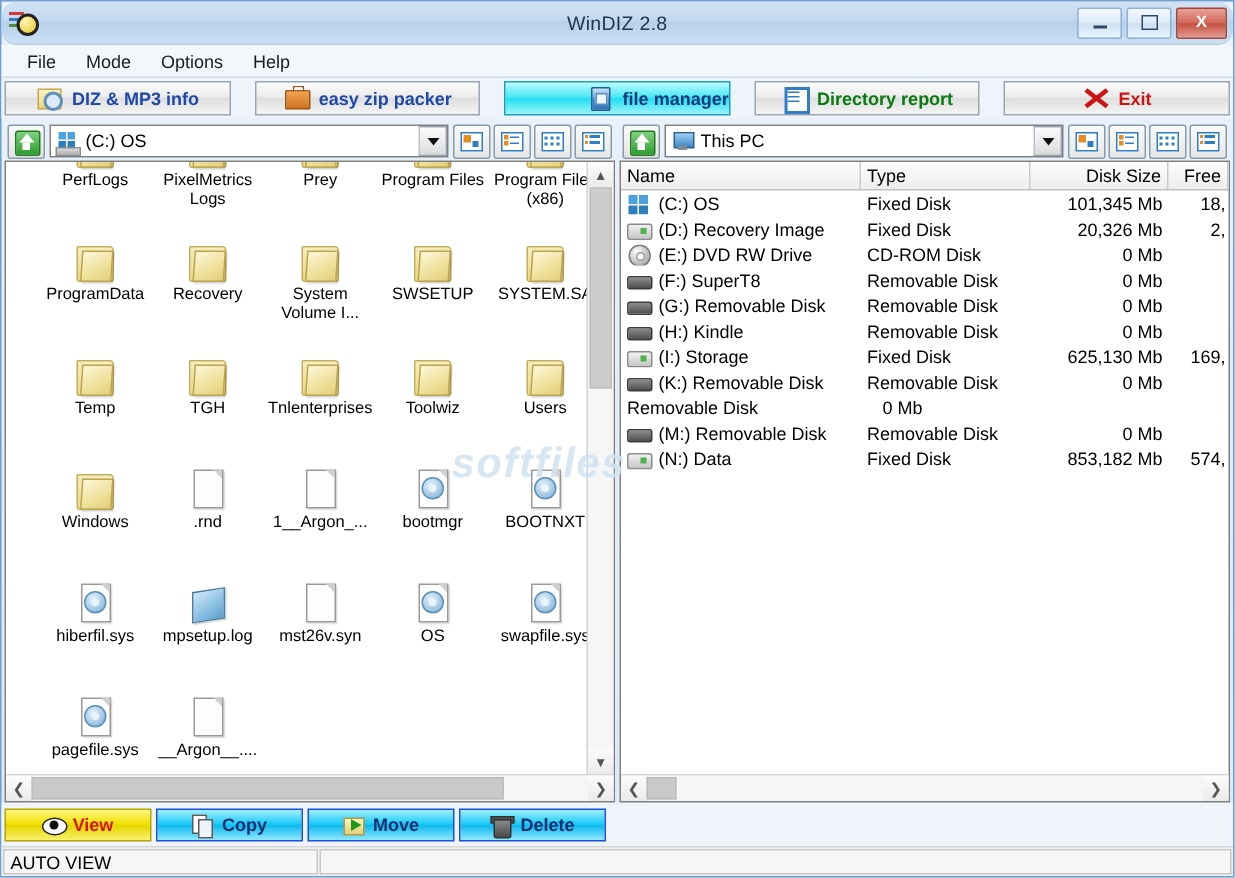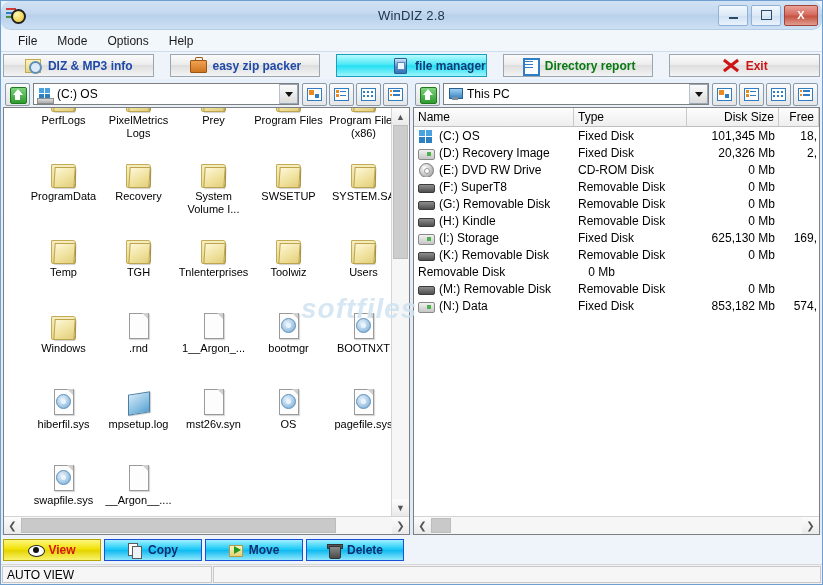--- a/index.html
+++ b/index.html
@@ -848,31 +848,31 @@
                   <span class="flabel">OS</span>
                 </div>
                 <div class="cell">
                   <span class="ficon">
                     <span class="doc sys">
                       <span class="sheet"></span>
                       <span class="fold"></span>
                       <span class="gear"></span>
                     </span>
                   </span>
-                  <span class="flabel">pagefile.sys</span>
+                  <span class="flabel">swapfile.sys</span>
                 </div>
                 <div class="cell">
                   <span class="ficon">
                     <span class="doc sys">
                       <span class="sheet"></span>
                       <span class="fold"></span>
                       <span class="gear"></span>
                     </span>
                   </span>
-                  <span class="flabel">swapfile.sys</span>
+                  <span class="flabel">pagefile.sys</span>
                 </div>
                 <div class="cell">
                   <span class="ficon">
                     <span class="doc">
                       <span class="sheet"></span>
                       <span class="fold"></span>
                     </span>
                   </span>
                   <span class="flabel">__Argon__....</span>
                 </div>

